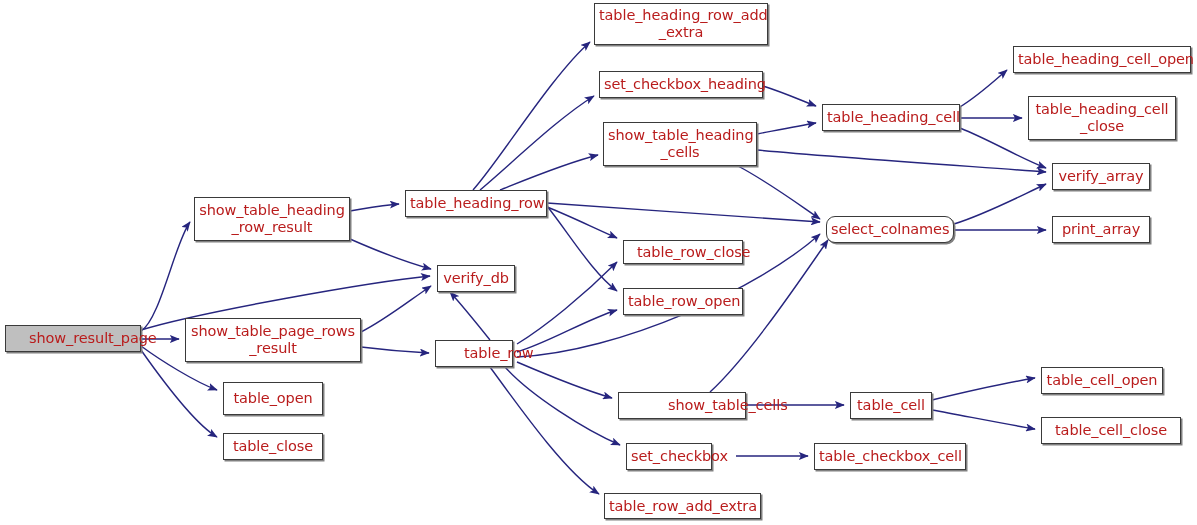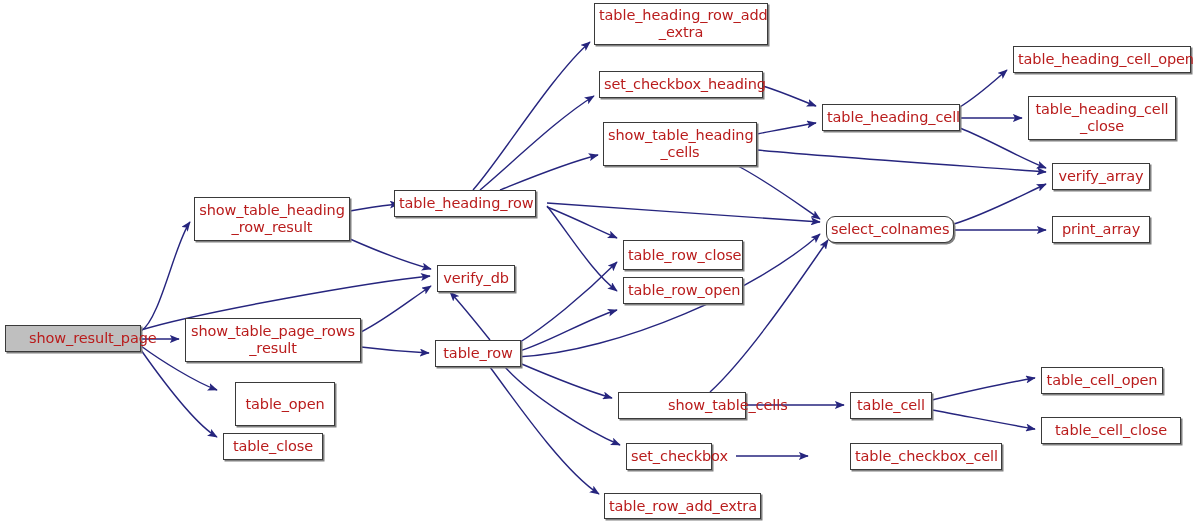--- a/index.html
+++ b/index.html
@@ -98,39 +98,39 @@
         <path d="M932,410 C965,416 1005,424 1035,429" fill="none" stroke="#26257e" stroke-width="1.4" marker-end="url(#arrowhead)"></path>
         <path d="M736,456 C760,456 790,456 808,456" fill="none" stroke="#26257e" stroke-width="1.4" marker-end="url(#arrowhead)"></path>
       </g>
   </svg>
   <div id="nodes-group">
       <div class="node highlight" style="left: 5px; top: 325px; width: 136px; height: 27px; padding-left: 19px;"><span class="node-label">show_result_page</span></div>
       <div class="node" style="left: 194px; top: 197px; width: 156px; height: 44px;"><span class="node-label">show_table_heading
 _row_result</span></div>
       <div class="node" style="left: 185px; top: 318px; width: 176px; height: 44px;"><span class="node-label">show_table_page_rows
 _result</span></div>
-      <div class="node" style="left: 223px; top: 382px; width: 100px; height: 44px; margin-left: 12px;"><span class="node-label">table_open</span></div>
+      <div class="node" style="left: 223px; top: 382px; width: 100px; height: 33px;"><span class="node-label">table_open</span></div>
       <div class="node" style="left: 223px; top: 433px; width: 100px; height: 27px;"><span class="node-label">table_close</span></div>
-      <div class="node" style="left: 394px; top: 190px; width: 142px; height: 27px;"><span class="node-label">table_heading_row</span></div>
+      <div class="node" style="left: 405px; top: 190px; width: 142px; height: 27px;"><span class="node-label">table_heading_row</span></div>
       <div class="node" style="left: 437px; top: 265px; width: 78px; height: 27px;"><span class="node-label">verify_db</span></div>
-      <div class="node" style="left: 435px; top: 340px; width: 86px; height: 27px;"><span class="node-label">table_row</span></div>
+      <div class="node" style="left: 435px; top: 340px; width: 78px; height: 27px; padding-left: 24px;"><span class="node-label">table_row</span></div>
       <div class="node" style="left: 594px; top: 3px; width: 174px; height: 42px;"><span class="node-label">table_heading_row_add
 _extra</span></div>
       <div class="node" style="left: 599px; top: 71px; width: 164px; height: 27px;"><span class="node-label">set_checkbox_heading</span></div>
       <div class="node" style="left: 603px; top: 122px; width: 154px; height: 44px;"><span class="node-label">show_table_heading
 _cells</span></div>
-      <div class="node" style="left: 623px; top: 240px; width: 120px; height: 30px;"><span class="node-label">table_row_close</span></div>
-      <div class="node" style="left: 623px; top: 277px; width: 120px; height: 27px;"><span class="node-label">table_row_open</span></div>
+      <div class="node" style="left: 623px; top: 240px; width: 120px; height: 24px; padding-left: 9px;"><span class="node-label">table_row_close</span></div>
+      <div class="node" style="left: 623px; top: 288px; width: 120px; height: 27px;"><span class="node-label">table_row_open</span></div>
       <div class="node" style="left: 618px; top: 392px; width: 128px; height: 27px; padding-left: 45px;"><span class="node-label">show_table_cells</span></div>
       <div class="node" style="left: 626px; top: 443px; width: 86px; height: 27px;"><span class="node-label">set_checkbox</span></div>
       <div class="node" style="left: 604px; top: 493px; width: 157px; height: 26px;"><span class="node-label">table_row_add_extra</span></div>
       <div class="node" style="left: 822px; top: 104px; width: 138px; height: 27px;"><span class="node-label">table_heading_cell</span></div>
       <div class="node" style="left: 826px; top: 216px; width: 128px; height: 27px; border-radius: 9px;"><span class="node-label">select_colnames</span></div>
       <div class="node" style="left: 850px; top: 392px; width: 82px; height: 27px;"><span class="node-label">table_cell</span></div>
-      <div class="node" style="left: 814px; top: 443px; width: 152px; height: 27px; margin-left: 36px;"><span class="node-label">table_checkbox_cell</span></div>
+      <div class="node" style="left: 814px; top: 443px; width: 152px; height: 27px;"><span class="node-label">table_checkbox_cell</span></div>
       <div class="node" style="left: 1013px; top: 46px; width: 178px; height: 27px;"><span class="node-label">table_heading_cell_open</span></div>
       <div class="node" style="left: 1028px; top: 96px; width: 148px; height: 44px;"><span class="node-label">table_heading_cell
 _close</span></div>
       <div class="node" style="left: 1052px; top: 163px; width: 98px; height: 27px;"><span class="node-label">verify_array</span></div>
       <div class="node" style="left: 1052px; top: 216px; width: 98px; height: 27px;"><span class="node-label">print_array</span></div>
       <div class="node" style="left: 1041px; top: 367px; width: 122px; height: 27px;"><span class="node-label">table_cell_open</span></div>
       <div class="node" style="left: 1041px; top: 417px; width: 140px; height: 27px;"><span class="node-label">table_cell_close</span></div>
     </div>
 </div>
 

